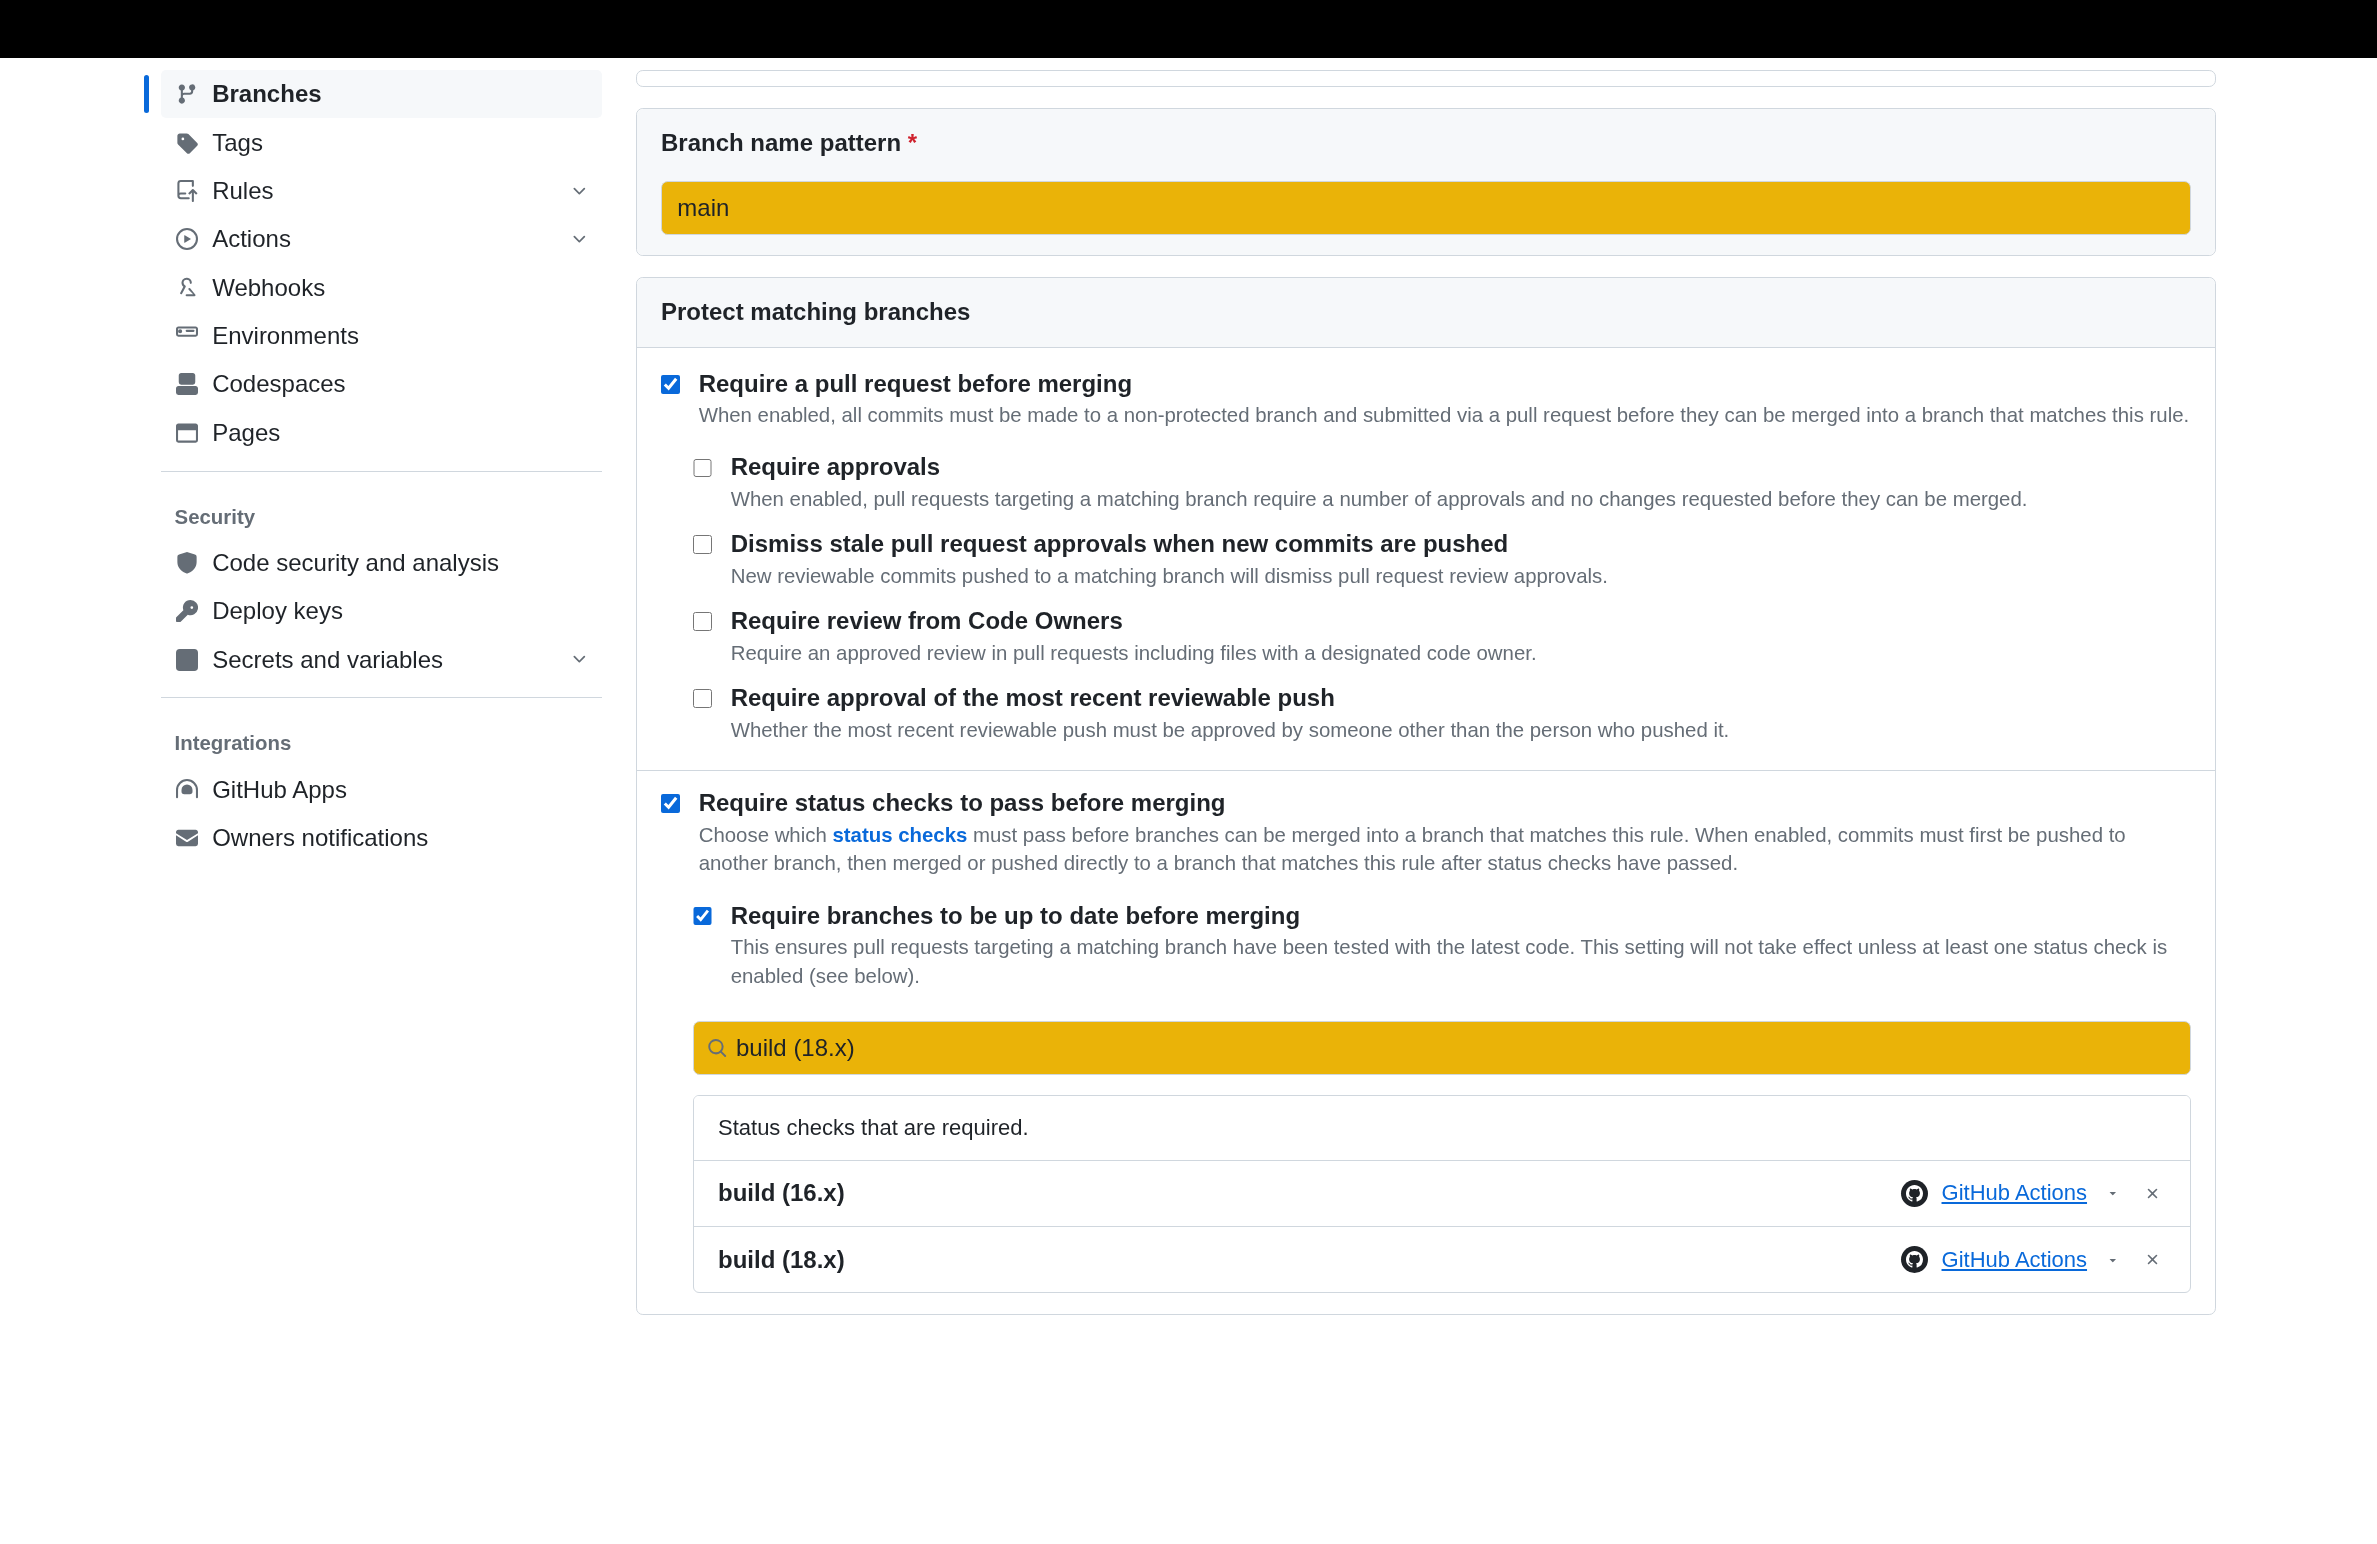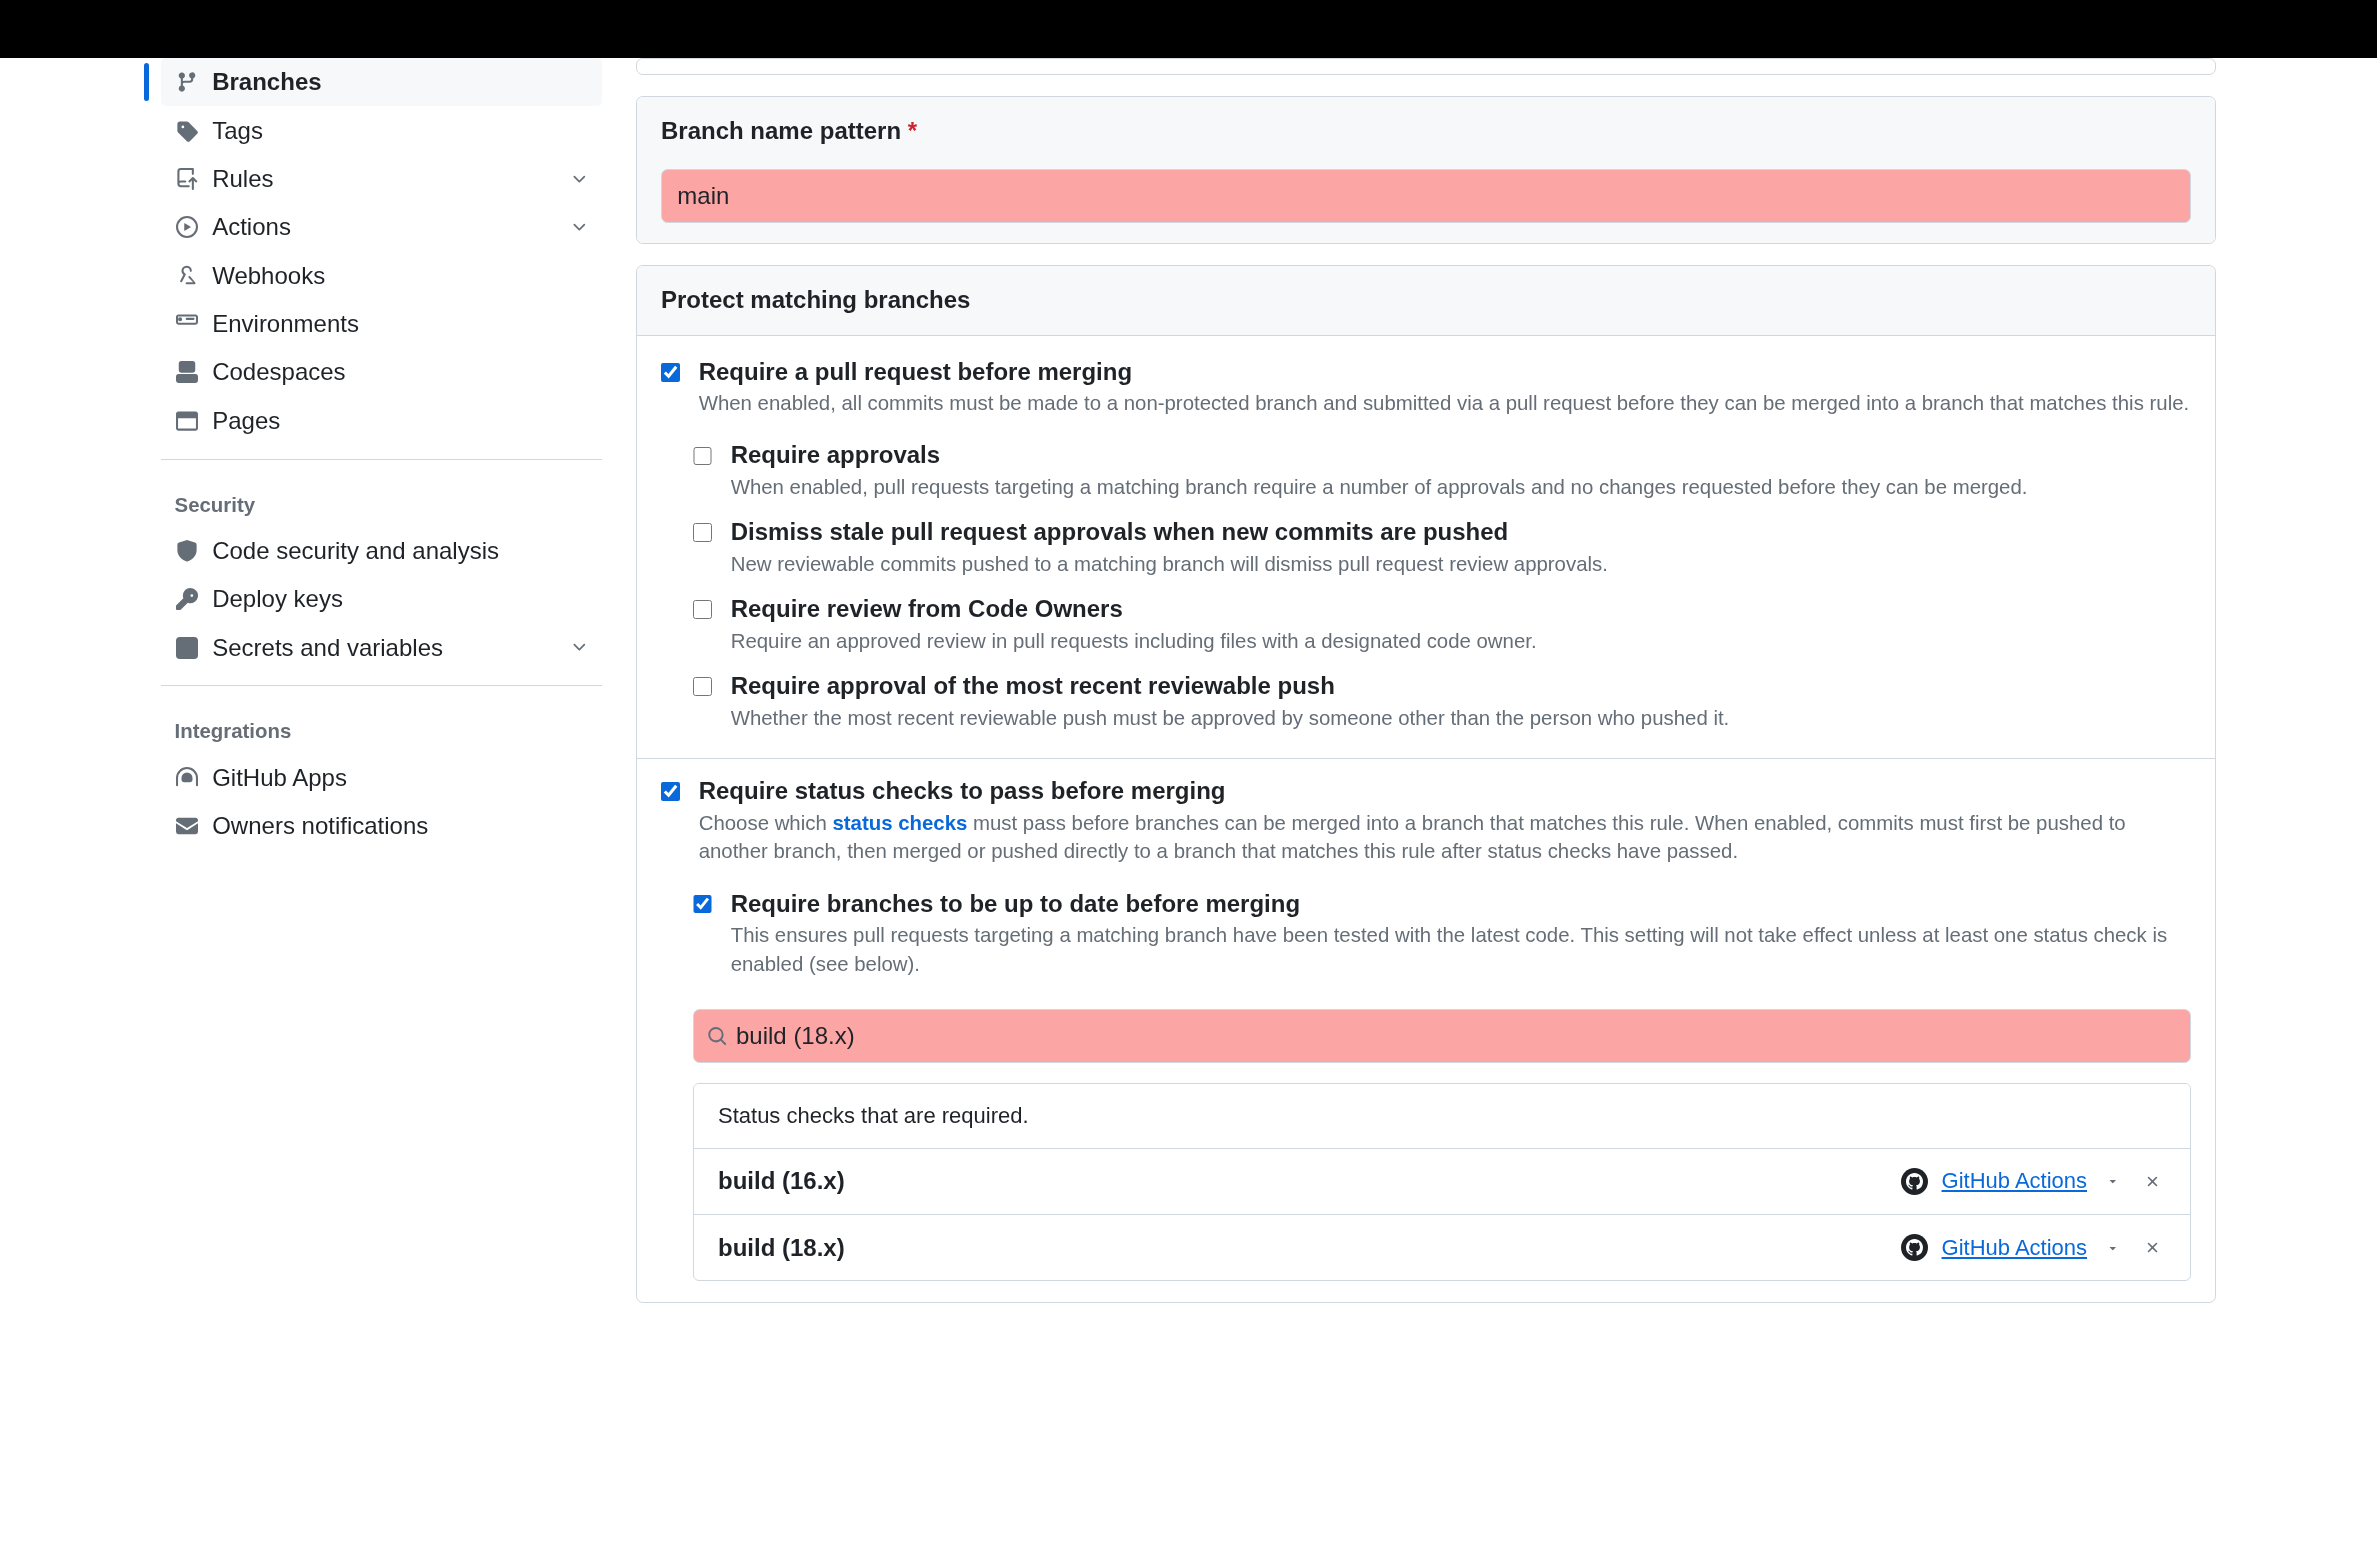--- a/index.html
+++ b/index.html
@@ -1,33 +1,33 @@
 <!DOCTYPE html>
 <html style="font-size:13.6px"><head>
 <meta charset="utf-8">
 <style>
 * { box-sizing: border-box; margin: 0; padding: 0; }
 body { font-family: -apple-system, BlinkMacSystemFont, "Segoe UI", Helvetica, Arial, sans-serif; background: #fff; color: #1f2328; font-size: 12px; }
 .topbar { background: #000; height: 58px; width: 100%; }
-.container { display: flex; max-width: 2123px; margin: 0 auto; padding: 0 34px; }
+.container { display: flex; max-width: 2123px; margin: 12px auto; padding: 0 34px; }
 .sidebar { width: 475px; padding-right: 34px; }
 .main { flex: 1; min-width: 0; }
 .nav-item { display: flex; align-items: center; padding: 10.2px 13.6px; border-radius: 5.1px; cursor: pointer; font-size: 24px; color: #1f2328; gap: 13.6px; }
 .nav-item.active { background: #f6f8fa; font-weight: 600; position: relative; }
 .nav-item.active::before { content: ""; position: absolute; left: -17px; top: 5.1px; bottom: 5.1px; width: 5.1px; background: #0969da; border-radius: 3.4px; }
 .nav-item .icon { width: 24px; height: 24px; display: inline-flex; align-items: center; justify-content: center; color: #656d76; }
 .nav-item .chev { margin-left: auto; color: #656d76; }
 .nav-section-title { font-size: 20.4px; font-weight: 600; color: #656d76; padding: 20.4px 13.6px 10.2px; }
 .nav-divider { border: none; border-top: 1.7px solid #d0d7de; margin: 13.6px 0; }
 .panel { border: 0.8px solid #d0d7de; border-radius: 6.8px; margin-bottom: 20.4px; background: #fff; }
 .panel-header { padding: 20.4px 24px; border-bottom: 0.8px solid #d0d7de; background: #f6f8fa; border-radius: 6.8px 6.8px 0 0; }
 .panel-title { font-size: 24px; font-weight: 600; }
 .panel-body { padding: 20.4px 24px; }
 .req { color: #cf222e; }
-.text-input { width: 100%; padding: 12px 15.3px; font-size: 24px; border: 0.8px solid #d0d7de; border-radius: 6.8px; background: #fca5a5; color: #1f2328; }
+.text-input { width: 100%; padding: 12px 15.3px; font-size: 24px; border: 0.8px solid #d0d7de; border-radius: 6.8px; background: #eab308; color: #1f2328; }
 .text-input::placeholder { color: #656d76; }
 .check-row { display: flex; gap: 19px; padding: 1.7px 0 15.3px; }
 .check-row input[type=checkbox] { width: 18.7px; height: 18.7px; margin-top: 5.1px; accent-color: #0969da; flex-shrink: 0; }
 .check-label { font-size: 24px; font-weight: 600; }
 .check-desc { font-size: 20.4px; color: #656d76; margin-top: 3.4px; line-height: 1.4; }
 .sub-section { margin-left: 32px; margin-top: 6.8px; }
 .link { color: #0969da; text-decoration: none; font-weight: bold; }
 .section-divider { border-top: 0.8px solid #d0d7de; margin: 10.2px -24px 17px; }
 .search-wrap { position: relative; margin-top: 15.3px; }
 .search-wrap .search-icon { position: absolute; left: 13.6px; top: 50%; transform: translateY(-50%); color: #656d76; }

